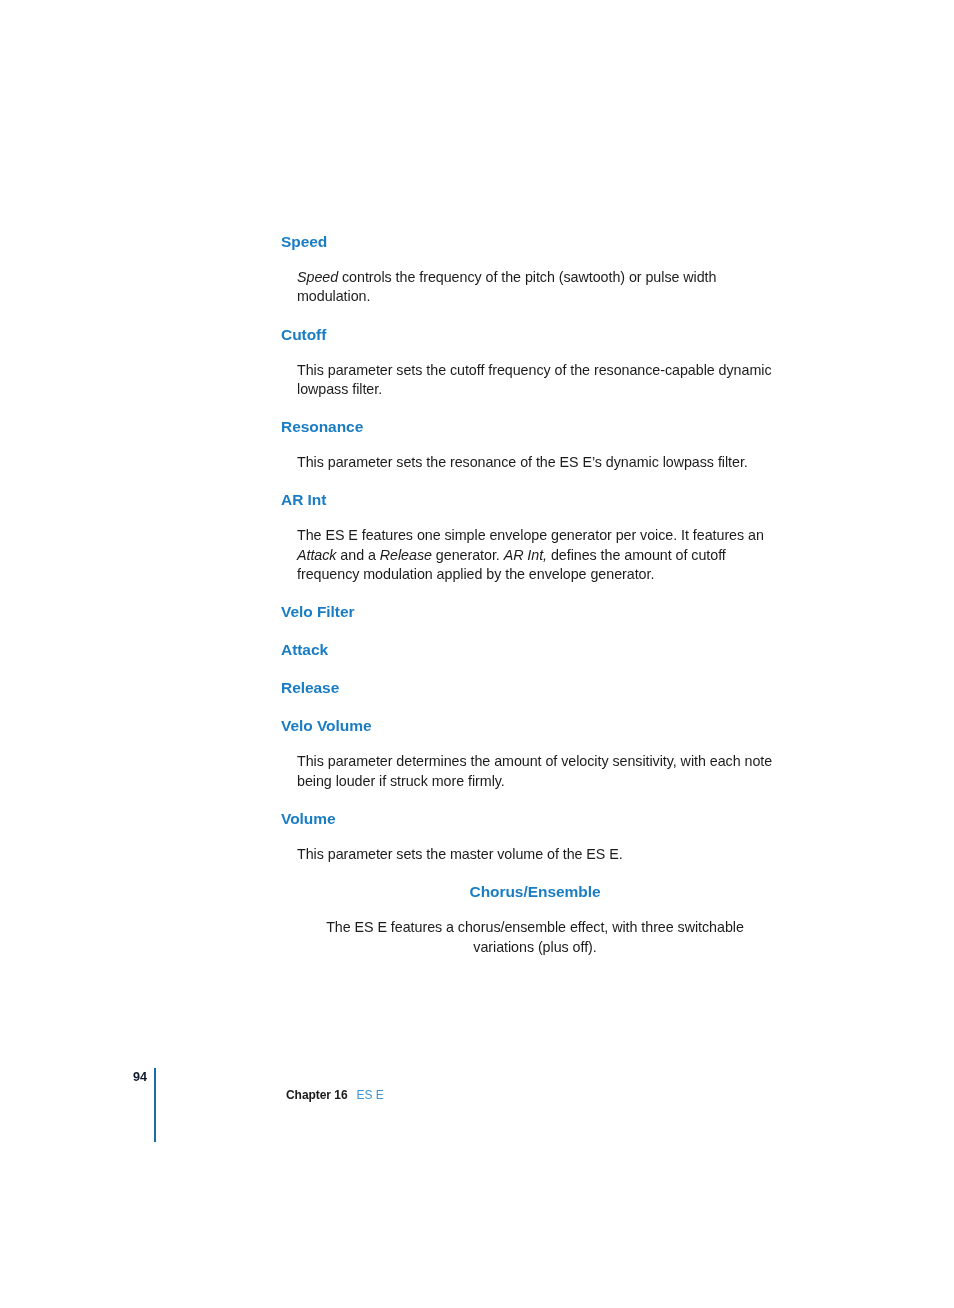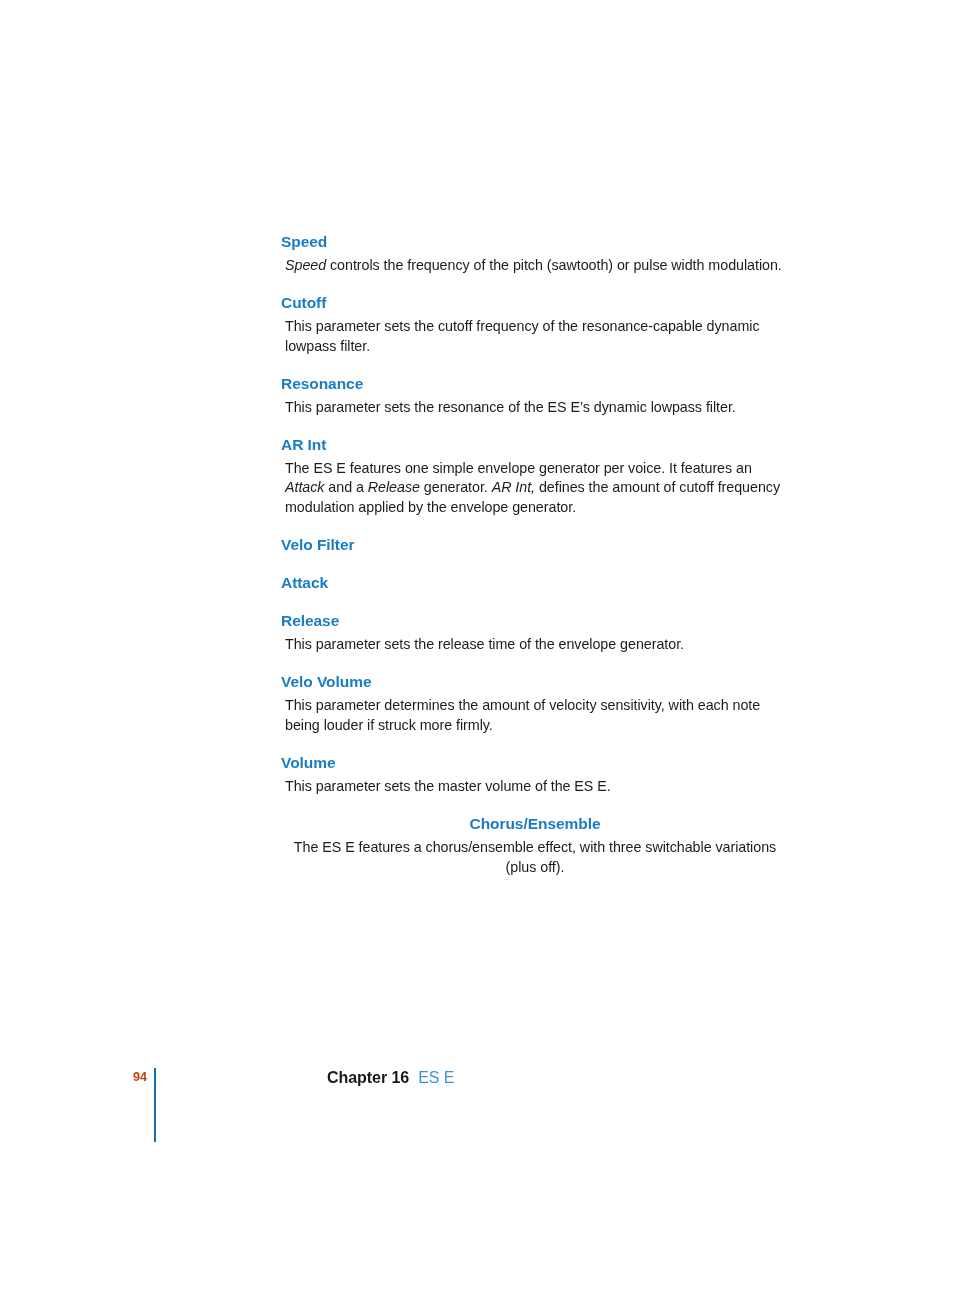--- a/index.html
+++ b/index.html
@@ -44,21 +44,21 @@
     font-weight: bold;
     color: #1a7dc4;
     margin: 0 0 2px 0;
     letter-spacing: -0.05px;
   }
 
   .section p {
     font-size: 14.3px;
     line-height: 19.3px;
     color: #1c1c1c;
-    margin: 4px;
+    margin: 16px;
     letter-spacing: -0.05px;
   }
 
   .section p em {
     font-style: italic;
   }
 
   
   .footer {
     position: absolute;
@@ -69,42 +69,41 @@
   }
 
   .footer-pagenum {
     position: absolute;
     left: 133px;
     top: 8px;
     width: 24px;
     text-align: left;
     font-size: 12.6px;
     font-weight: bold;
-    color: #c2410c;
+    color: #0f172a;
     letter-spacing: -0.1px;
   }
 
   .footer-rule {
     position: absolute;
     left: 154px;
     top: 6px;
     width: 2px;
     height: 74px;
     background: #1a6ea8;
   }
 
   .footer-chapter {
     position: absolute;
     left: 286px;
-    top: 8px;
-    font-size: 16px;
+    top: 25px;
+    font-size: 12px;
     line-height: 16px;
     white-space: nowrap;
     letter-spacing: -0.05px;
-    margin-left: 41px;
   }
   .footer-chapter .chap-label {
     font-weight: bold;
     color: #1a1a1a;
   }
   .footer-chapter .chap-sep {
     display: inline-block;
     width: 9px;
   }
   .footer-chapter .chap-title {
@@ -134,21 +133,20 @@
         <p><span>The ES E features one simple envelope generator per voice. It features an </span><em>Attack</em><span> and a </span><em>Release</em><span> generator. </span><em>AR Int,</em><span> defines the amount of cutoff frequency modulation applied by the envelope generator.</span></p>
       </div>
       <div class="section">
         <h2>Velo Filter</h2>
       </div>
       <div class="section">
         <h2>Attack</h2>
       </div>
       <div class="section">
         <h2>Release</h2>
-        <p><span>This parameter sets the release time of the envelope generator.</span></p>
       </div>
       <div class="section">
         <h2>Velo Volume</h2>
         <p><span>This parameter determines the amount of velocity sensitivity, with each note being louder if struck more firmly.</span></p>
       </div>
       <div class="section">
         <h2>Volume</h2>
         <p><span>This parameter sets the master volume of the ES E.</span></p>
       </div>
       <div class="section">

